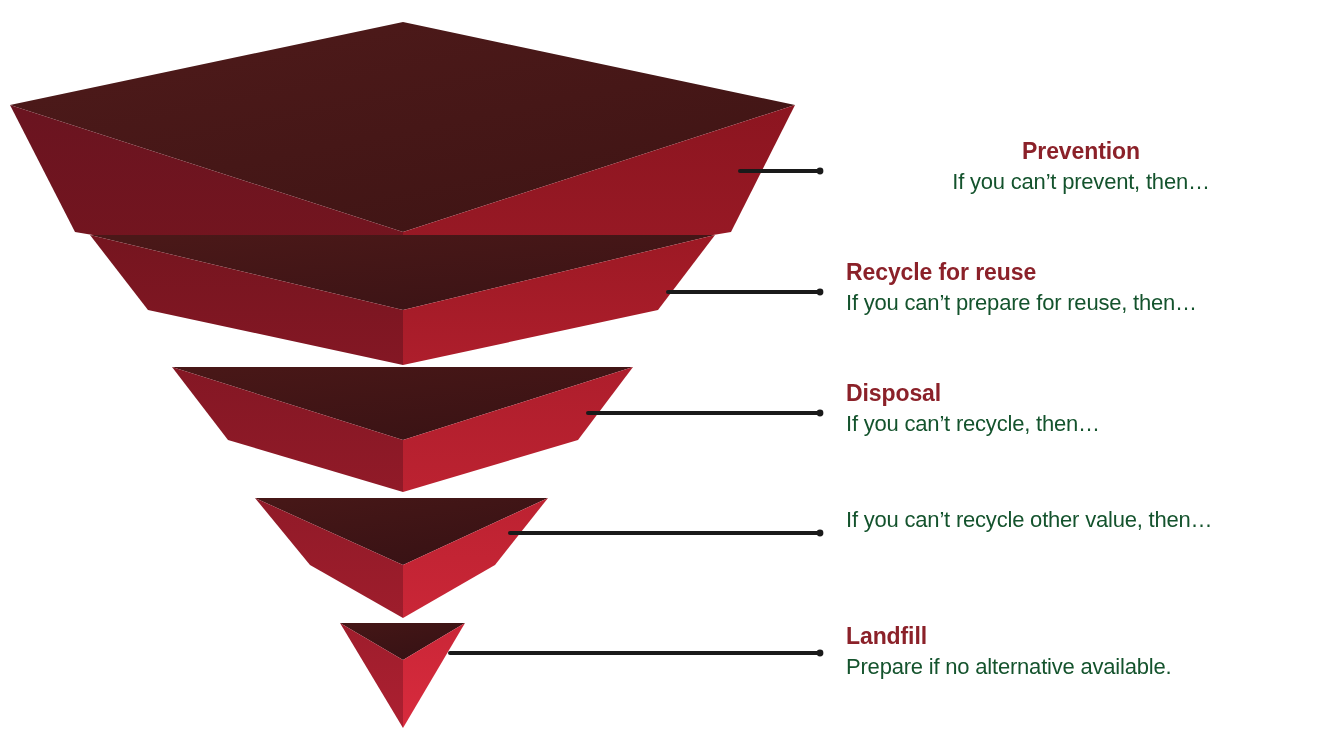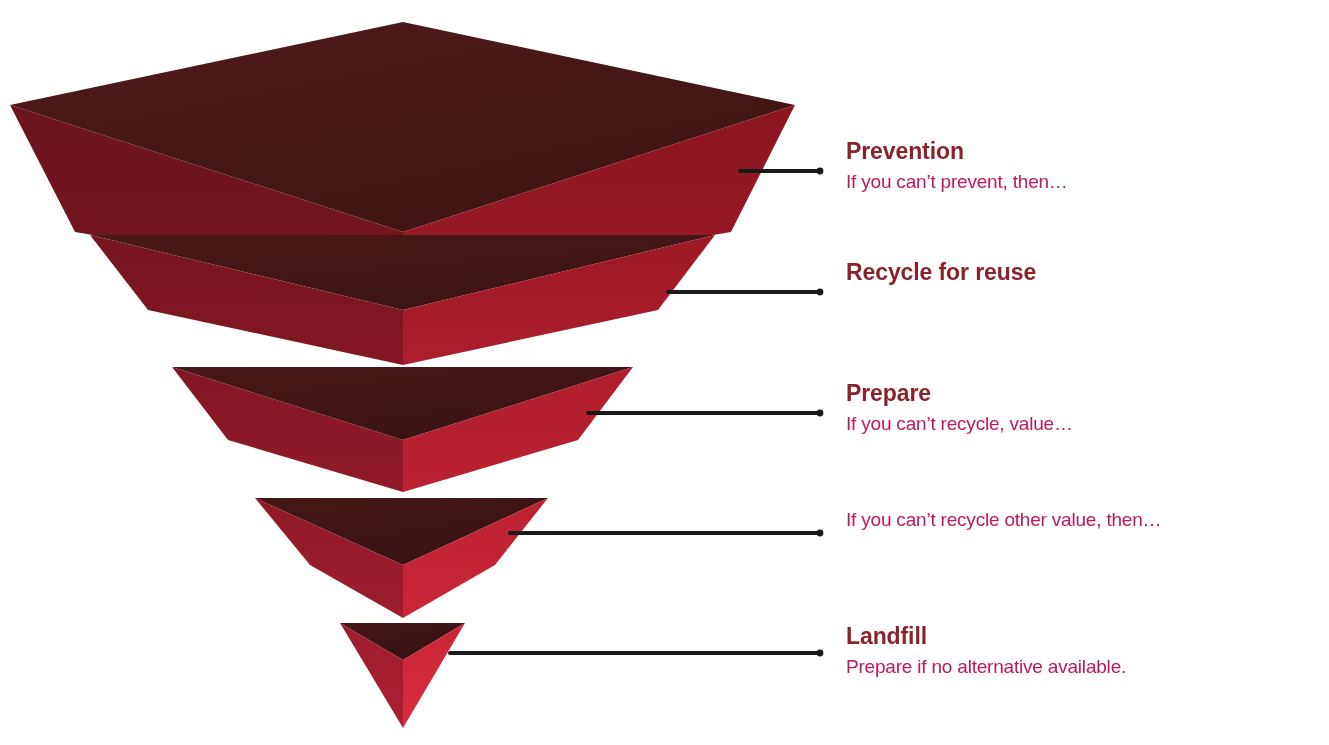--- a/index.html
+++ b/index.html
@@ -40,23 +40,23 @@
   }
   .legend-title {
     color: #8B2129;
     font-weight: bold;
     font-size: 23px;
     line-height: 27px;
     letter-spacing: -0.1px;
     white-space: nowrap;
   }
   .legend-desc {
-    color: #be185d;
+    color: #14532d;
     font-weight: normal;
-    font-size: 19px;
+    font-size: 22px;
     line-height: 30px;
     letter-spacing: -0.2px;
     white-space: nowrap;
     margin-top: 2px;
   }
 </style>
 </head>
 <body>
 
 <div id="stage">
@@ -167,32 +167,33 @@
       <circle cx="820" cy="171" r="3.4"></circle>
       <circle cx="820" cy="292" r="3.4"></circle>
       <circle cx="820" cy="413" r="3.4"></circle>
       <circle cx="820" cy="533" r="3.4"></circle>
       <circle cx="820" cy="653" r="3.4"></circle>
     </g>
   </svg>
 
   <div class="legend">
 
-    <div class="legend-item" style="top:138px;">
+    <div class="legend-item" style="top:138px;text-align:center;">
       <div class="legend-title">Prevention</div>
       <div class="legend-desc">If you can’t prevent, then…</div>
     </div>
 
     <div class="legend-item" style="top:259px;">
       <div class="legend-title">Recycle for reuse</div>
+      <div class="legend-desc">If you can’t prepare for reuse, then…</div>
     </div>
 
     <div class="legend-item" style="top:380px;">
-      <div class="legend-title">Prepare</div>
-      <div class="legend-desc">If you can’t recycle, value…</div>
+      <div class="legend-title">Disposal</div>
+      <div class="legend-desc">If you can’t recycle, then…</div>
     </div>
 
     <div class="legend-item" style="top:503px;">
       <div class="legend-desc">If you can’t recycle other value, then…</div>
     </div>
 
     <div class="legend-item" style="top:623px;">
       <div class="legend-title">Landfill</div>
       <div class="legend-desc">Prepare if no alternative available.</div>
     </div>

